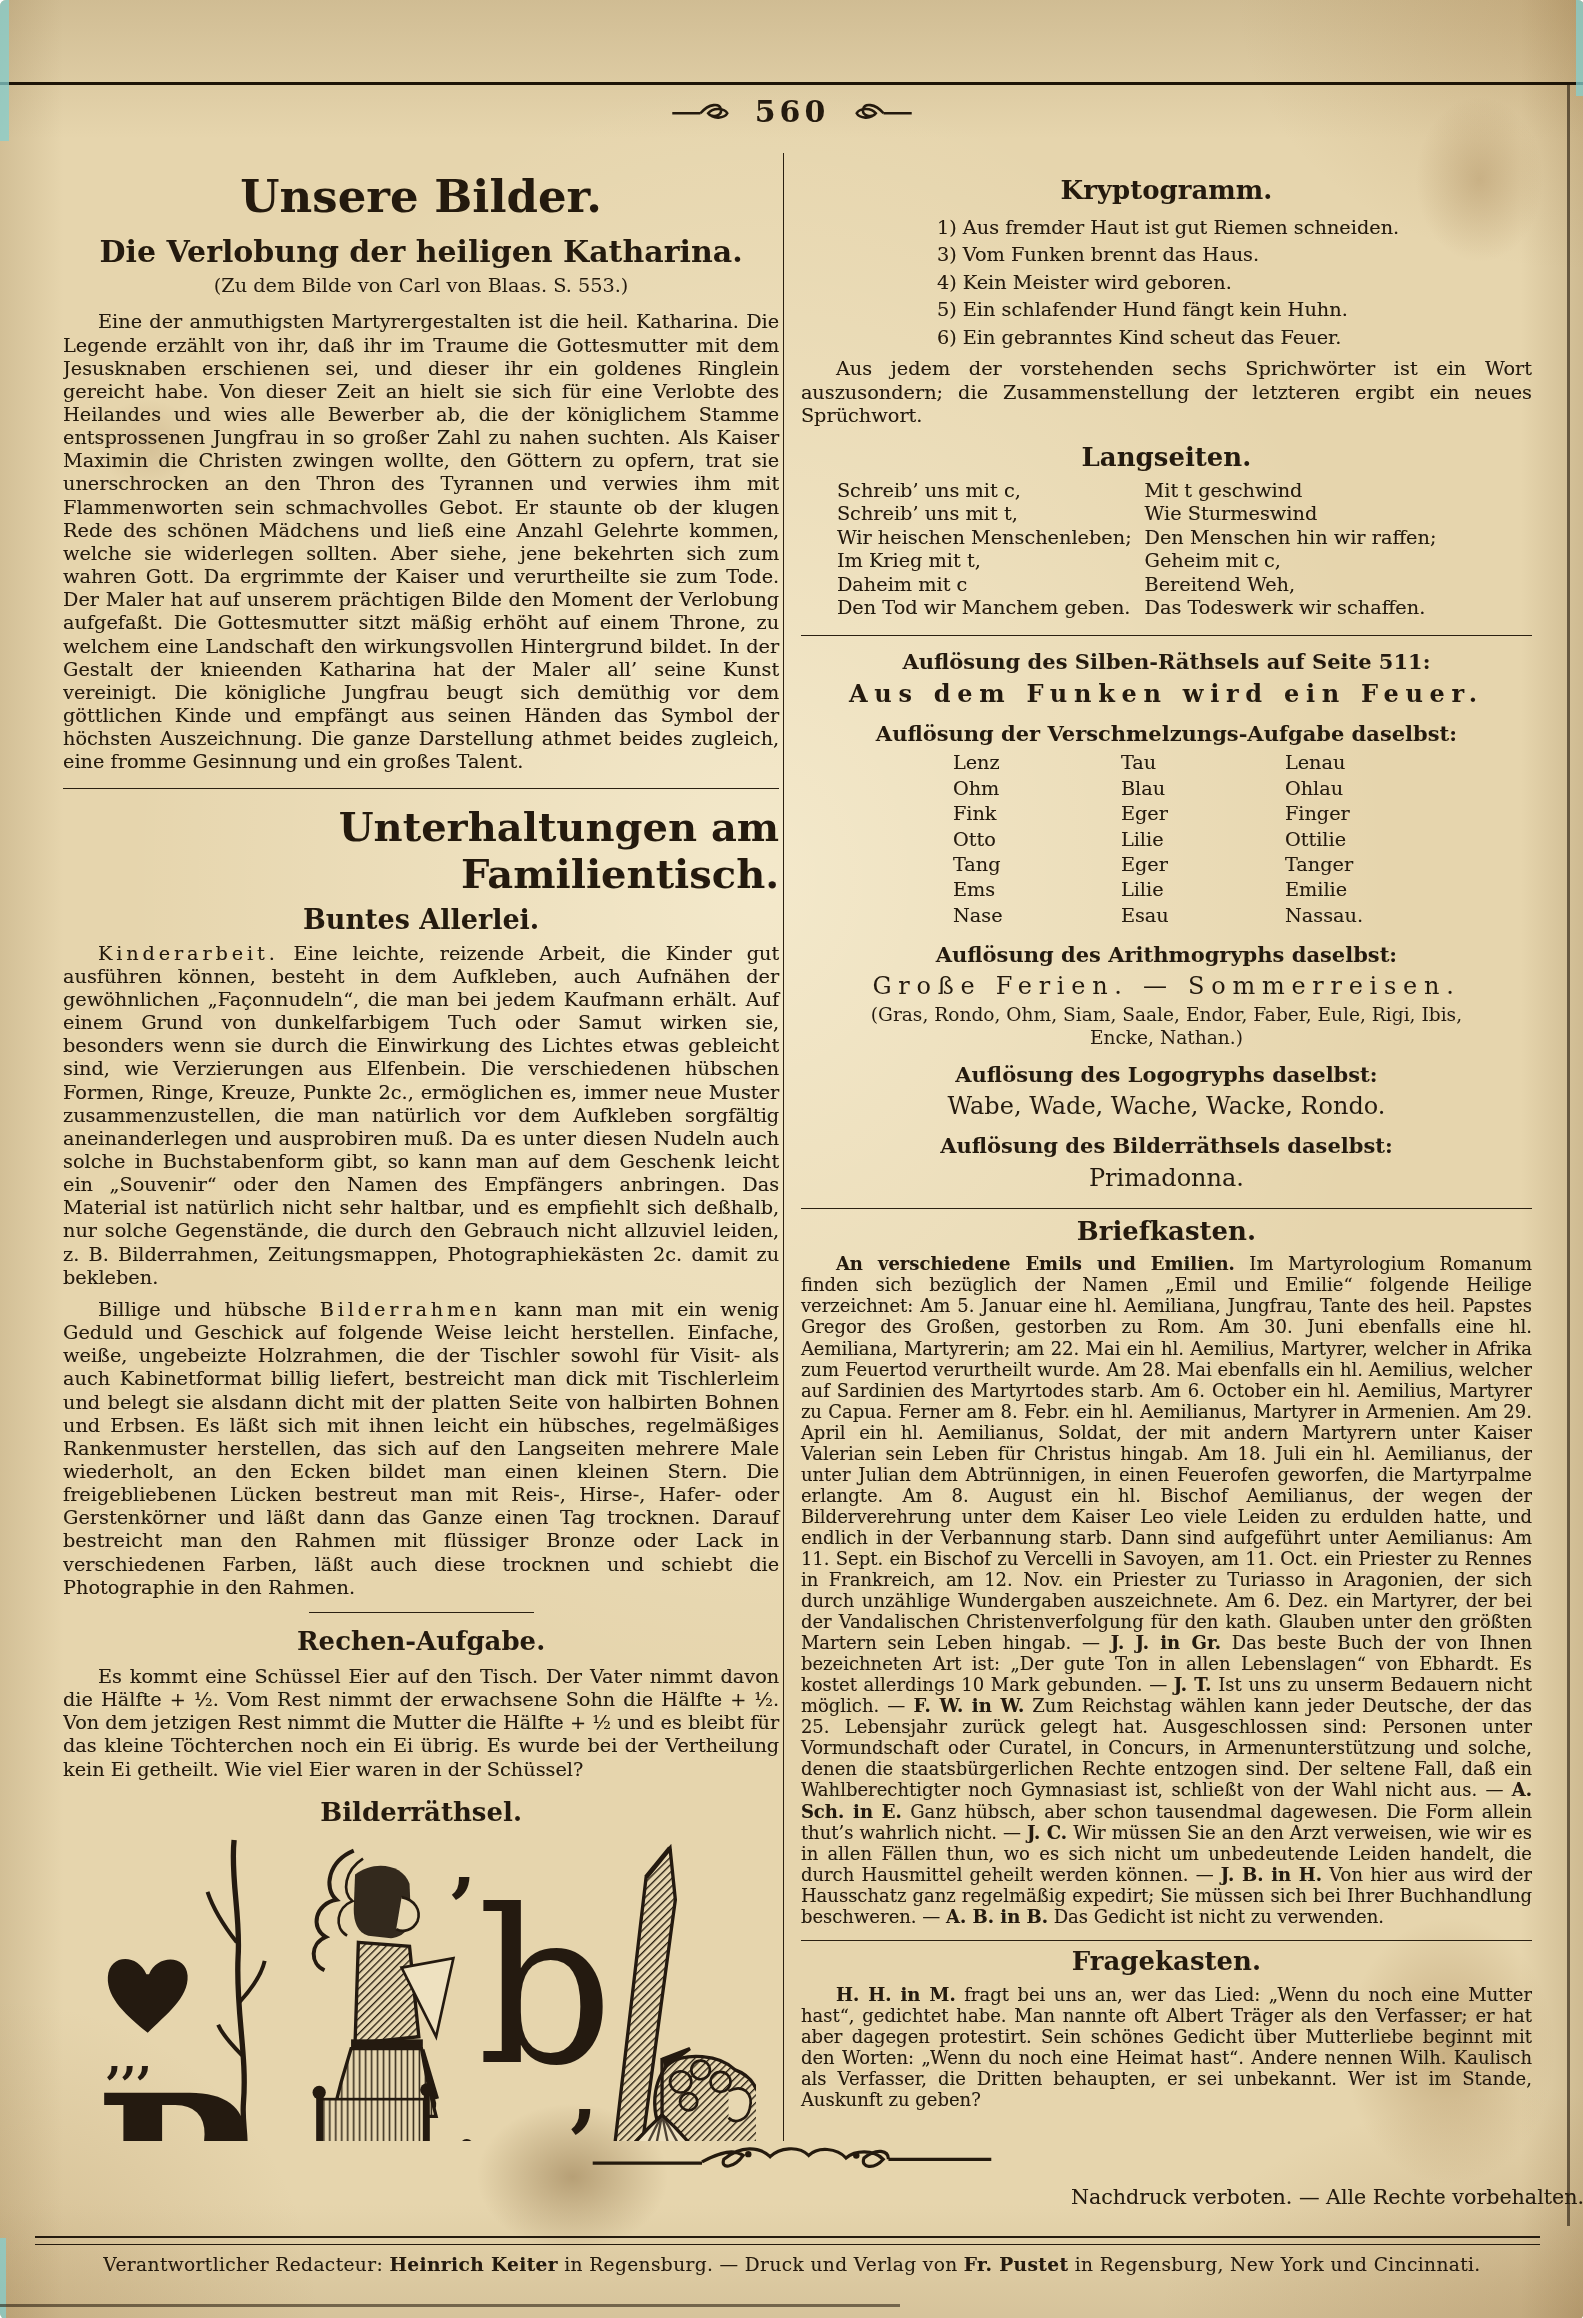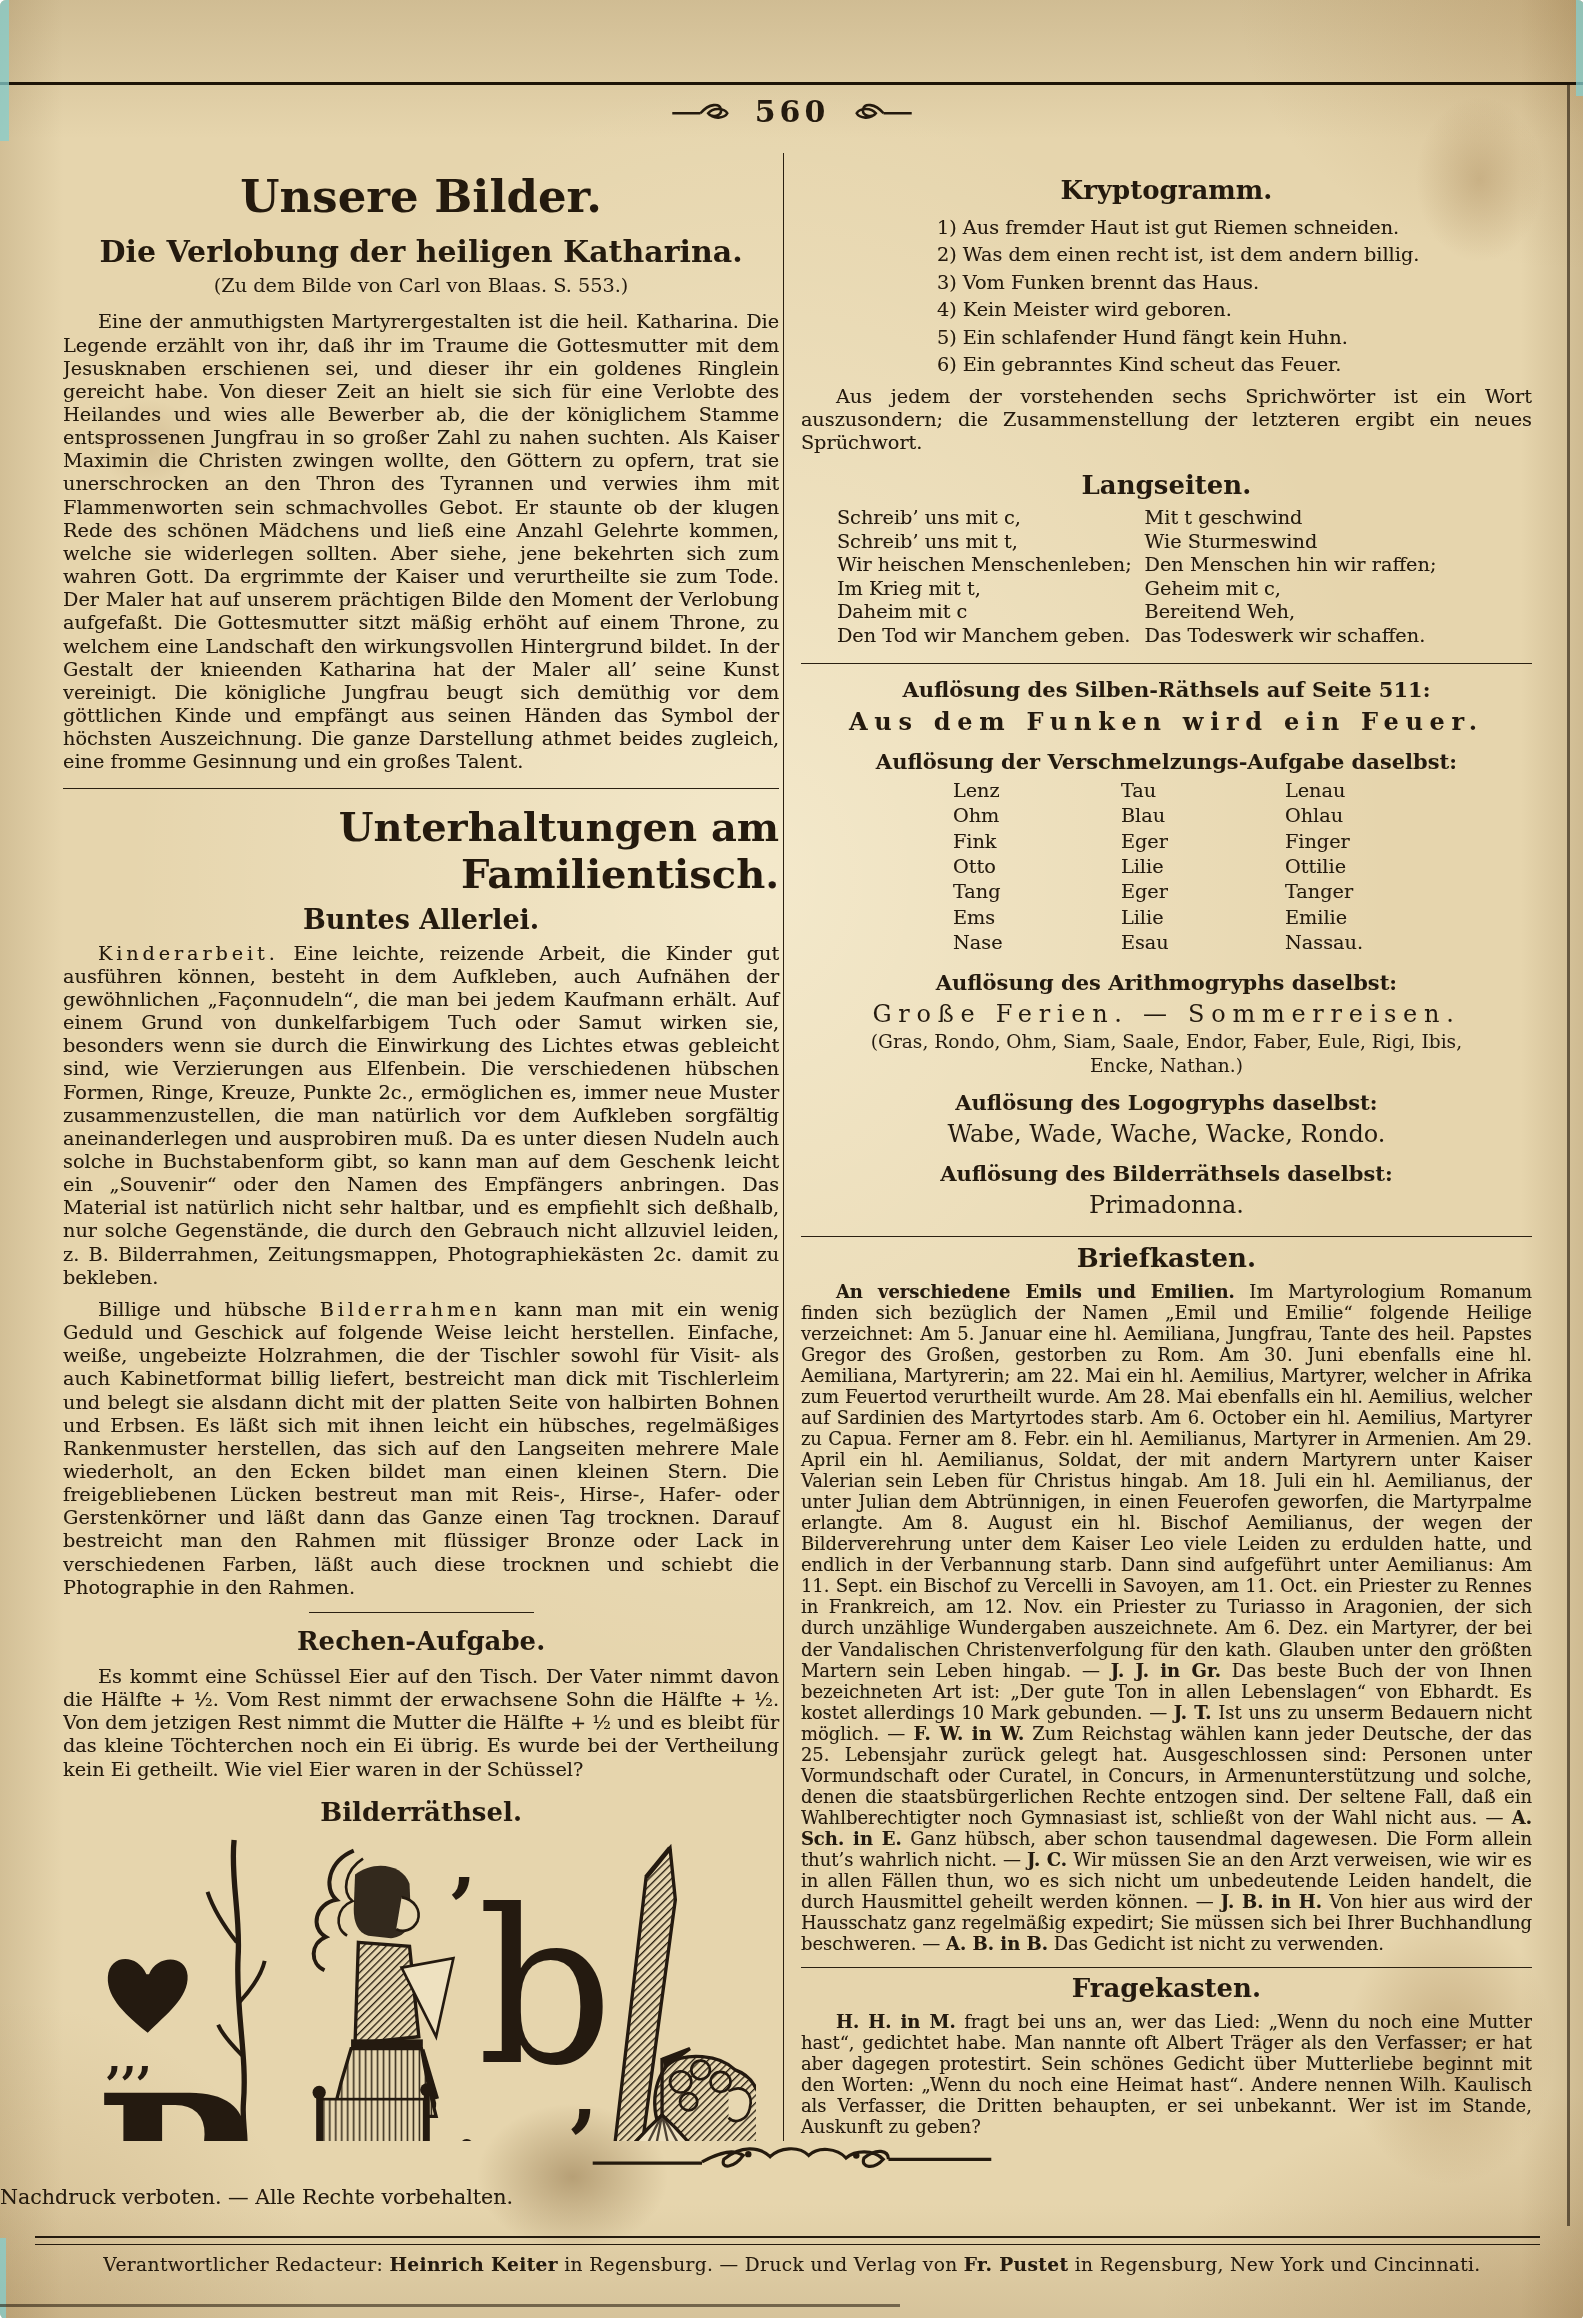--- a/index.html
+++ b/index.html
@@ -60,21 +60,21 @@
   .sol-title{font-size:21px;font-weight:bold;text-align:center;margin:13px 0 5.1px;}
   .sol-line{font-size:24px;text-align:center;margin:2.6px 0;}
   .sol-words{font-size:18.6px;text-align:center;margin:2.6px 39px;line-height:1.25;}
   .merge-table{margin:5.1px 0 2.6px 152px;border-collapse:collapse;}
   .merge-table td{font-size:19.3px;line-height:1.25;padding:0 0 1.3px 0;text-shadow:0 0 0.6px rgba(40,24,8,.3);}
   .merge-table td:nth-child(1){width:168px;}
   .merge-table td:nth-child(2){width:164px;}
 
   .rebus-wrap{margin:9px auto 0;width:669px;}
   .flourish-block{position:absolute;top:2140px;left:0;width:100%;text-align:center;}
-  .notice{position:absolute;top:2185px;left:0;width:100%;text-align:left;font-size:20.6px;text-shadow:0 0 0.6px rgba(40,24,8,.35);}
+  .notice{position:absolute;top:2185px;left:0;width:100%;text-align:right;font-size:20.6px;text-shadow:0 0 0.6px rgba(40,24,8,.35);}
   .footer-rules{position:absolute;top:2236px;left:35px;width:1505px;height:6.4px;border-top:2.6px solid #241a0e;border-bottom:1.3px solid #241a0e;}
   .imprint{position:absolute;top:2254px;left:0;width:100%;text-align:center;font-size:18.6px;letter-spacing:.02em;text-shadow:0 0 0.6px rgba(40,24,8,.35);}
   svg text{font-family:"DejaVu Serif",serif;fill:#241a10;}
 </style>
 </head>
 <body>
 
 <div id="page">
   <div class="top-rule"></div>
   <div class="corner-cyan" style="left:0;top:0;width:9px;height:141px;"></div>
@@ -207,21 +207,20 @@
             <path d="M730,604 h260 M760,616 h200" stroke="#241a10" stroke-width="3" opacity=".5"></path>
           </g>
         </svg>
       </div>
     </div>
 
     <div class="col-right">
       <div class="frak-h3" style="margin-top:22px;">Kryptogramm.</div>
       <ul class="krypto-list">
         <li>1) Aus fremder Haut ist gut Riemen schneiden.</li>
-        <li>2) Was dem einen recht ist, ist dem andern billig.</li>
         <li>3) Vom Funken brennt das Haus.</li>
         <li>4) Kein Meister wird geboren.</li>
         <li>5) Ein schlafender Hund fängt kein Huhn.</li>
         <li>6) Ein gebranntes Kind scheut das Feuer.</li>
       </ul>
       <p class="body-text ind" style="margin:3.9px 0 0;">Aus jedem der vorstehenden sechs Sprichwörter ist ein Wort auszusondern; die Zusammenstellung der letzteren ergibt ein neues Sprüchwort.</p>
 
       <div class="frak-h3" style="margin:15.4px 0 6.4px;">Langseiten.</div>
       <div class="verse">
         <div class="v-left">

